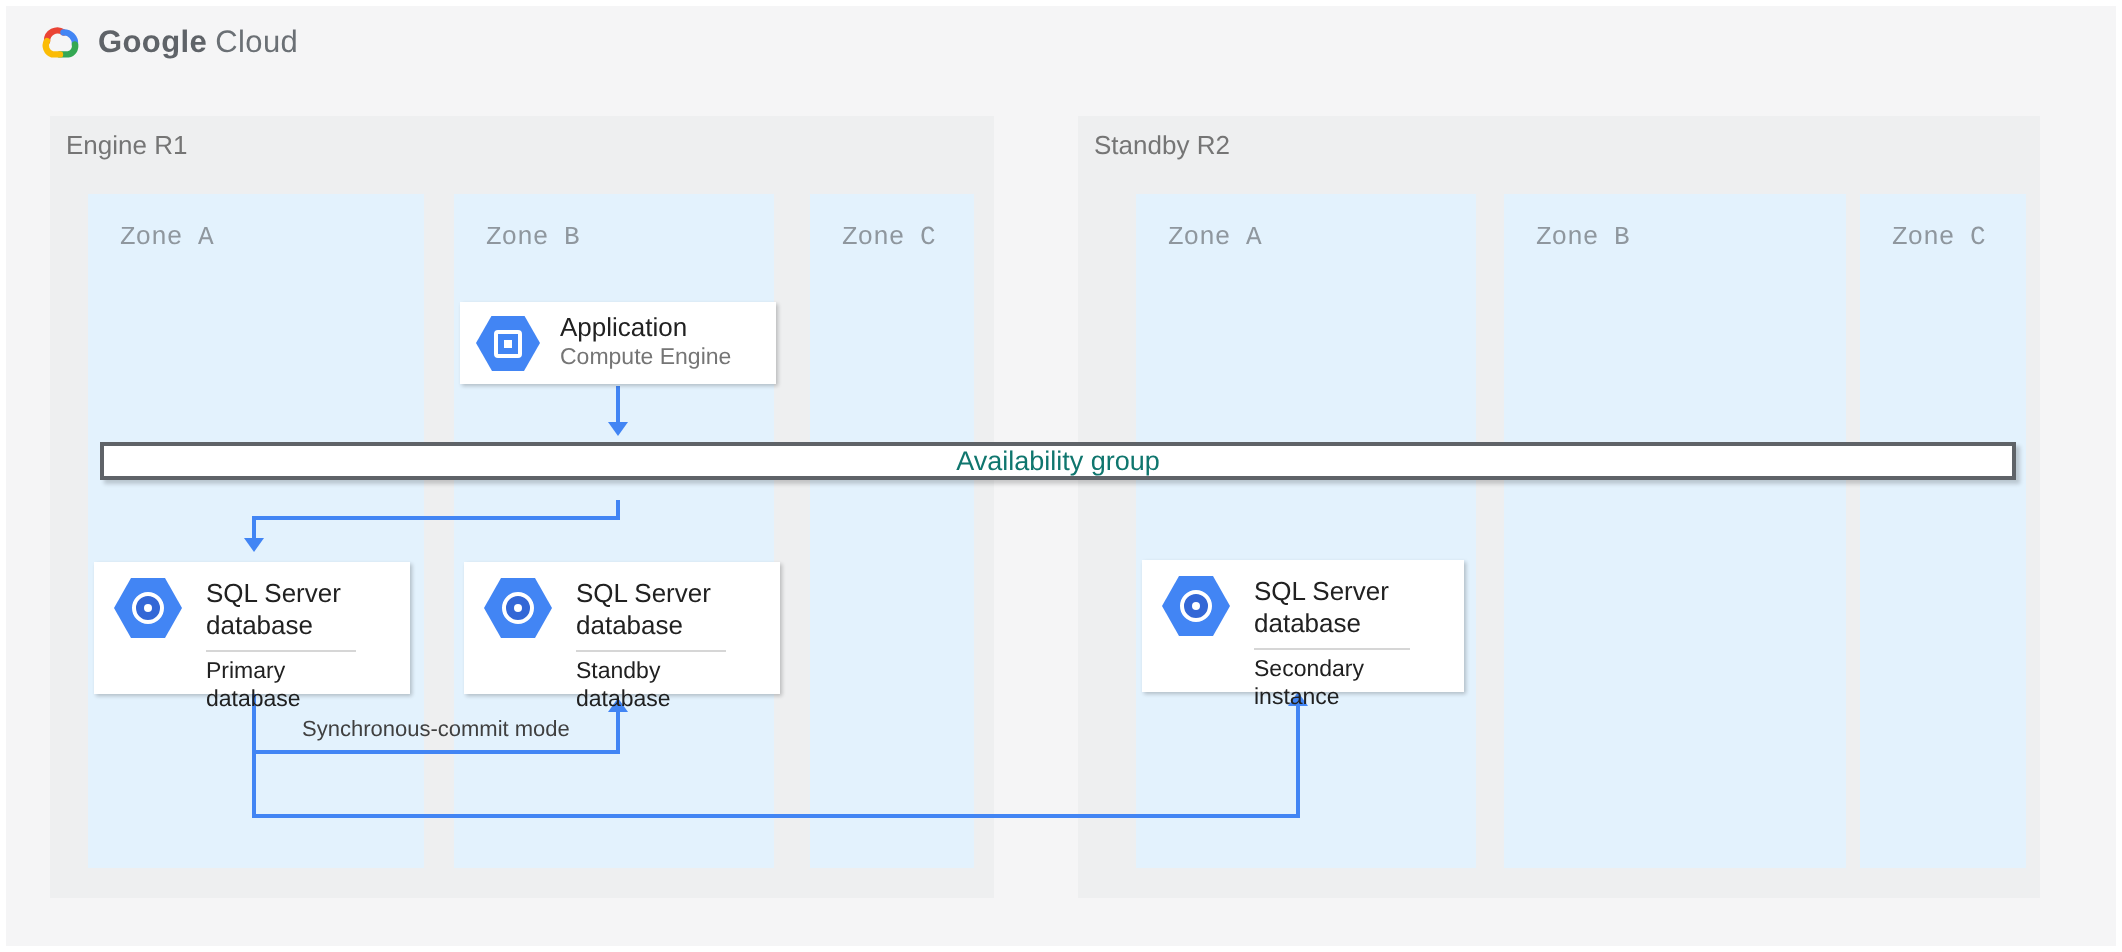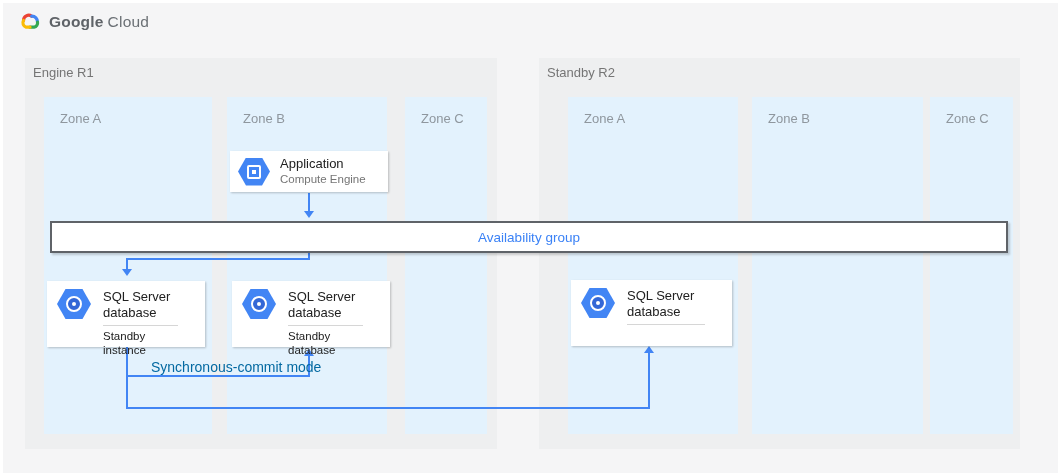--- a/index.html
+++ b/index.html
@@ -15,28 +15,28 @@
   }
   
   .logo{position:absolute;left:14px;top:8px;display:flex;align-items:flex-end;gap:7px;}
   .logo-text{font-size:15.5px;color:#5F6368;letter-spacing:.2px;}
   .logo-text .g{font-weight:600;}
   .logo-text .c{font-weight:400;color:#6b7075;margin-left:4px;}
   
   .region{position:absolute;background:#EEEFF0;}
   .region-label{position:absolute;left:8px;top:7px;font-size:13px;color:#757575;}
   .zone{position:absolute;background:#E3F2FD;}
-  .zone-label{position:absolute;left:16px;top:14px;font-size:13px;color:#8F979E;}
+  .zone-label{position:absolute;left:16px;top:14px;font-size:13px;color:#8F979E;font-family:Liberation Mono, monospace;}
   
   .avail-bar{
-    position:absolute;left:47px;top:218px;width:958px;height:32px;
+    position:absolute;left:47px;top:218px;width:958px;height:19px;
     background:#ffffff;border:2px solid #5F6368;box-sizing:border-box;
     box-shadow:2px 2px 2px rgba(0,0,0,0.18);
     display:flex;align-items:center;justify-content:center;
-    font-size:13.5px;color:#3b82f6;z-index:6;
+    font-size:13.5px;color:#0f766e;z-index:6;
   }
   
   .node{
     position:absolute;background:#ffffff;
     box-shadow:1px 1px 2px rgba(0,0,0,0.22);
     box-sizing:border-box;z-index:6;
   }
   .app-node{display:flex;align-items:center;padding:6px 8px;gap:10px;}
   .node-title{font-size:13px;color:#212121;font-weight:500;line-height:16px;}
   .node-sub{font-size:11.5px;color:#757575;line-height:15px;}
@@ -57,21 +57,21 @@
     display:flex;align-items:center;justify-content:center;}
   .glyph-chip::after{content:"";width:4px;height:4px;background:#fff;}
   .glyph-disk{width:12px;height:12px;border:2.5px solid #fff;border-radius:50%;
     display:flex;align-items:center;justify-content:center;background:#3367D6;}
   .glyph-disk::after{content:"";width:4px;height:4px;background:#fff;border-radius:50%;}
   
   .seg{position:absolute;background:#4285F4;z-index:5;}
   .arrow{position:absolute;width:0;height:0;z-index:5;}
   .arrow-down{border-left:5px solid transparent;border-right:5px solid transparent;border-top:7px solid #4285F4;}
   .arrow-up{border-left:5px solid transparent;border-right:5px solid transparent;border-bottom:7px solid #4285F4;}
-  .conn-label{position:absolute;font-size:14px;color:#0369a1;z-index:7;white-space:nowrap;}
+  .conn-label{position:absolute;font-size:11px;color:#404040;z-index:7;white-space:nowrap;}
 </style>
 </head>
 <body>
 
 <div class="canvas">
 
   <div class="logo">
     <span style="display:inline-flex;">
       <svg width="25" height="20" viewBox="0 0 24 20">
         <path d="M6 9.5 A 5.2 5.2 0 0 1 14.2 5.2" fill="none" stroke="#EA4335" stroke-width="3.2" stroke-linecap="round"></path>
@@ -126,21 +126,21 @@
   </div>
 
   <div class="node sql-node" style="left:44px;top:278px;width:158px;height:66px;">
     <div class="sql-top">
       <span class="hex hex-sql">
           <span class="glyph-disk"></span>
         </span>
       <span class="sql-title">SQL Server database</span>
     </div>
     <div class="sql-divider"></div>
-    <div class="sql-instance">Standby instance</div>
+    <div class="sql-instance">Primary database</div>
   </div>
 
   <div class="node sql-node" style="left:229px;top:278px;width:158px;height:66px;">
     <div class="sql-top">
       <span class="hex hex-sql">
           <span class="glyph-disk"></span>
         </span>
       <span class="sql-title">SQL Server database</span>
     </div>
     <div class="sql-divider"></div>
@@ -148,20 +148,21 @@
   </div>
 
   <div class="node sql-node" style="left:568px;top:277px;width:161px;height:66px;">
     <div class="sql-top">
       <span class="hex hex-sql">
           <span class="glyph-disk"></span>
         </span>
       <span class="sql-title">SQL Server database</span>
     </div>
     <div class="sql-divider"></div>
+    <div class="sql-instance">Secondary instance</div>
   </div>
 
   <div class="seg" style="left:305px;top:190px;width:2px;height:19px;"></div>
   <div class="arrow arrow-down" style="left:301px;top:208px;"></div>
 
   <div class="seg" style="left:305px;top:247px;width:2px;height:10px;"></div>
   <div class="seg" style="left:123px;top:255px;width:184px;height:2px;"></div>
   <div class="seg" style="left:123px;top:255px;width:2px;height:13px;"></div>
   <div class="arrow arrow-down" style="left:119px;top:266px;"></div>
 

